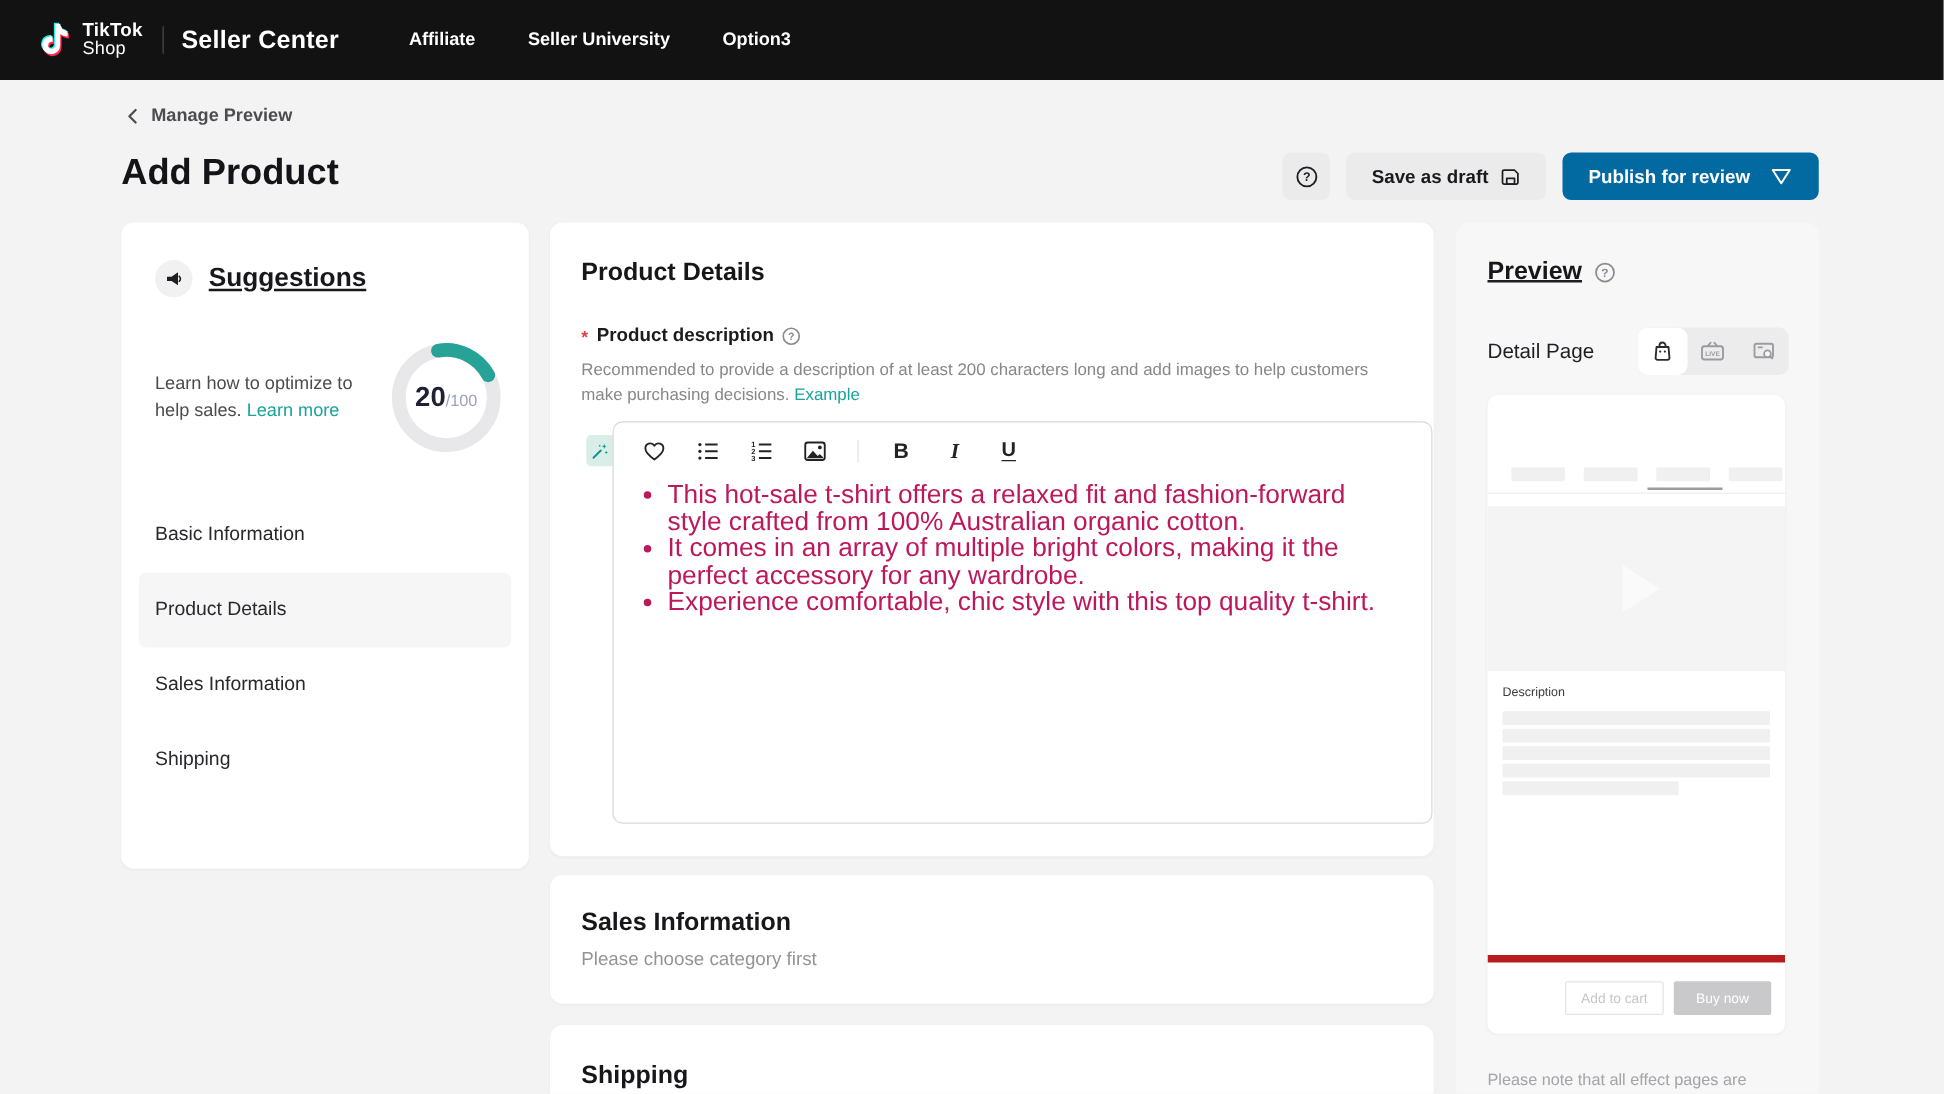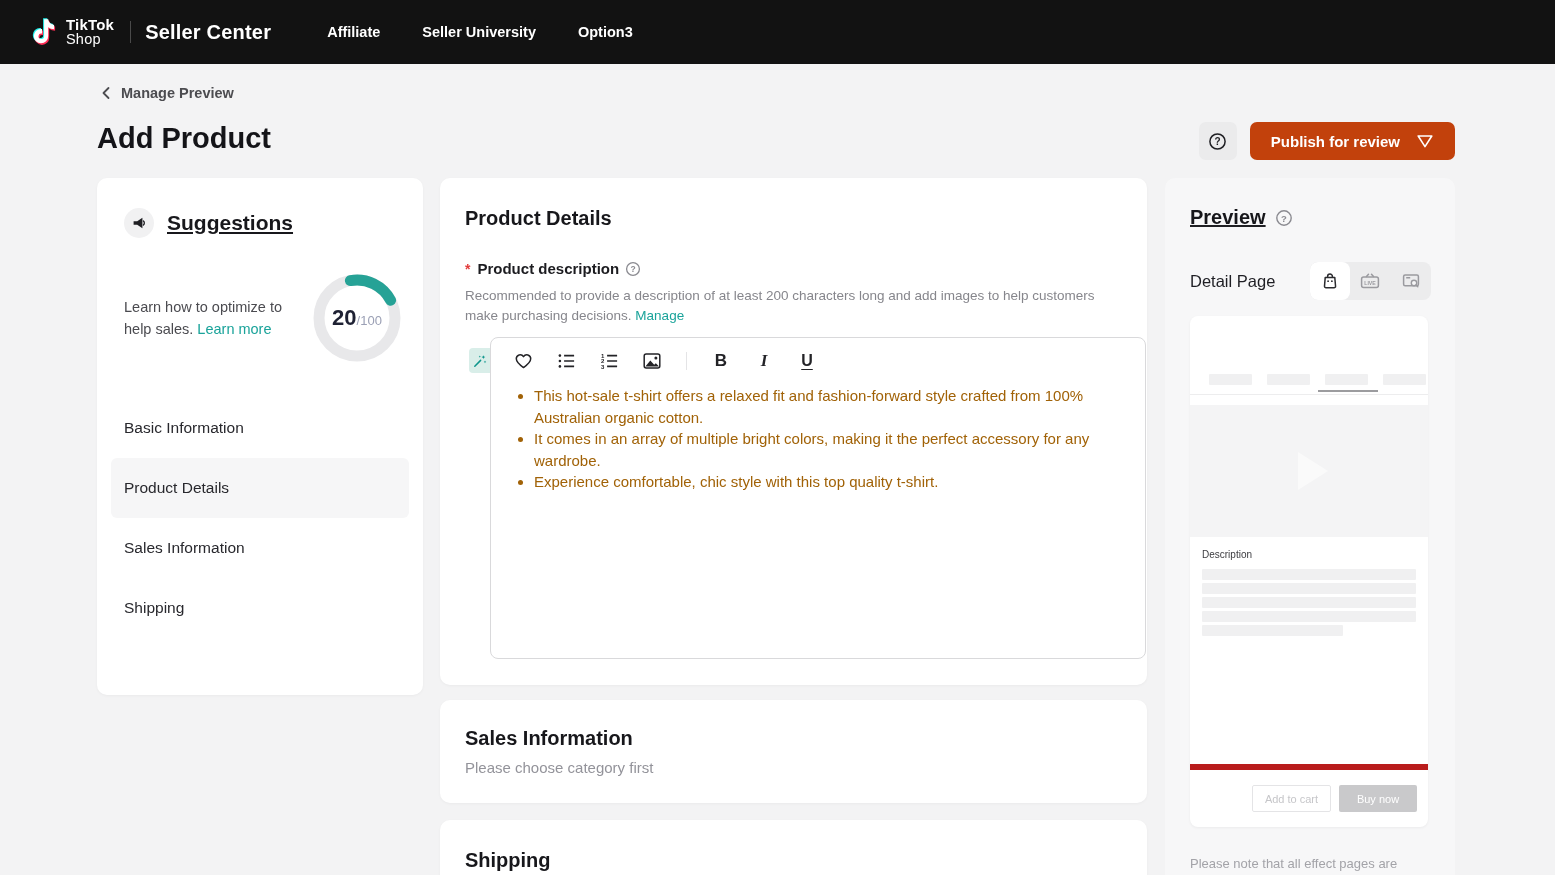--- a/index.html
+++ b/index.html
@@ -23,21 +23,21 @@
   .header-nav{display:flex;align-items:center;margin-left:56px;gap:42px;}
   .header-nav .nav-item{color:#fff;font-size:14.5px;font-weight:700;cursor:pointer;}
 
   
   .breadcrumb{position:absolute;left:100px;top:85px;display:flex;align-items:center;gap:8px;color:#4c4c50;font-size:14.5px;font-weight:600;cursor:pointer;}
   .page-title{position:absolute;left:97px;top:122px;font-size:29px;font-weight:700;color:#141418;}
   .page-actions{position:absolute;top:122px;right:100px;display:flex;align-items:center;gap:13px;}
   .btn{display:flex;align-items:center;justify-content:center;gap:9px;height:38px;border-radius:7px;font-size:15px;font-weight:600;cursor:pointer;border:none;font-family:inherit;}
   .btn-help{width:38px;background:#ebebec;}
   .btn-secondary{background:#ebebec;color:#1a1a1e;padding:0 20px;}
-  .btn-primary{background:#c2410c;color:#fff;padding:0 21px;gap:16px;}
+  .btn-primary{background:#0369a1;color:#fff;padding:0 21px;gap:16px;}
 
   
   .card{position:absolute;background:#fff;border-radius:10px;box-shadow:0 1px 3px rgba(0,0,0,.04);}
 
   
   .sidebar{left:97px;top:178px;width:326px;height:517px;padding:30px 0 0;}
   .sug-head{display:flex;align-items:center;gap:13px;padding:0 27px;}
   .sug-icon-circle{width:30px;height:30px;border-radius:50%;background:#f1f1f2;display:flex;align-items:center;justify-content:center;}
   .sug-title{font-size:21px;font-weight:600;color:#18181c;text-decoration:underline;}
   .sug-body{display:flex;align-items:center;justify-content:space-between;margin:36px 22px 0 27px;}
@@ -61,21 +61,21 @@
   .hint .link{color:#1aa39a;cursor:pointer;}
   .editor-wrap{position:relative;margin-top:12px;margin-left:25px;width:656px;}
   .ai-btn{position:absolute;left:-21px;top:11px;width:22px;height:25px;background:#d9eee9;border-radius:4px 0 0 4px;display:flex;align-items:center;justify-content:center;cursor:pointer;}
   .editor{position:relative;background:#fff;border:1px solid #d9d9db;border-radius:8px;height:322px;overflow:hidden;}
   .toolbar{display:flex;align-items:center;gap:21px;padding:12px 21px 6px;}
   .tbtn{width:22px;height:22px;display:flex;align-items:center;justify-content:center;cursor:pointer;color:#232327;}
   .tb-b{font-size:17px;font-weight:800;}
   .tb-i{font-size:17px;font-style:italic;font-family:"Liberation Serif",serif;font-weight:600;}
   .tb-u{font-size:16px;font-weight:600;text-decoration:underline;text-underline-offset:3px;}
   .tb-divider{width:1px;height:18px;background:#e4e4e6;margin:0 2px;}
-  .editor-content{padding:7px 25px 0 24px;font-size:15px;line-height:21.5px;color:#a16207;cursor:text;height:250px;}
+  .editor-content{padding:7px 25px 0 24px;font-size:21px;line-height:21.5px;color:#be185d;cursor:text;height:250px;}
   .editor-content ul{padding-left:19px;}
   .editor-content li{margin-bottom:0;}
 
   .sales-card{left:440px;top:700px;width:707px;height:103px;padding:27px 25px 0;}
   .sales-hint{margin-top:9px;font-size:15px;color:#93939a;}
   .ship-card{left:440px;top:820px;width:707px;height:160px;padding:29px 25px 0;}
 
   
   .preview{left:1165px;top:178px;width:290px;height:760px;background:#f7f7f8;border-radius:10px;box-shadow:none;padding:28px 24px 0 25px;}
   .prev-head{display:flex;align-items:center;gap:9px;text-decoration:underline;}
@@ -145,20 +145,29 @@
 
 <div class="page-actions">
   <button class="btn btn-help">
     <span>
       <svg width="19" height="19" viewBox="0 0 19 19">
           <circle cx="9.5" cy="9.5" r="7.6" fill="none" stroke="#1f1f23" stroke-width="1.5"></circle>
           <text x="9.5" y="13.1" text-anchor="middle" font-size="10" font-weight="700" fill="#1f1f23" font-family="Liberation Sans, sans-serif">?</text>
         </svg>
     </span>
   </button>
+  <button class="btn btn-secondary">
+    <span>Save as draft</span>
+    <span>
+      <svg width="17" height="17" viewBox="0 0 17 17">
+          <path d="M3.2 3 h8.3 l2.8 2.8 V 13 a1.2 1.2 0 0 1 -1.2 1.2 H 3.2 A1.2 1.2 0 0 1 2 13 V 4.2 A1.2 1.2 0 0 1 3.2 3 z" fill="none" stroke="#1f1f23" stroke-width="1.4" stroke-linejoin="round"></path>
+          <path d="M5.4 9.6 h6.2 v4.6 H5.4 z" fill="none" stroke="#1f1f23" stroke-width="1.4" stroke-linejoin="round"></path>
+        </svg>
+    </span>
+  </button>
   <button class="btn btn-primary">
     <span>Publish for review</span>
     <span>
       <svg width="18" height="16" viewBox="0 0 18 16">
           <path d="M2.2 3 h13.6 L9 13.6 z" fill="none" stroke="#ffffff" stroke-width="1.6" stroke-linejoin="round"></path>
         </svg>
     </span>
   </button>
 </div>
 
@@ -203,21 +212,21 @@
     <span class="field-label">Product description</span>
     <span>
       <svg width="16" height="16" viewBox="0 0 16 16">
           <circle cx="8" cy="8" r="6.4" fill="none" stroke="#8a8a90" stroke-width="1.3"></circle>
           <text x="8" y="11.2" text-anchor="middle" font-size="8.5" font-weight="700" fill="#8a8a90" font-family="Liberation Sans, sans-serif">?</text>
         </svg>
     </span>
   </div>
   <p class="hint">
     <span>Recommended to provide a description of at least 200 characters long and add images to help customers make purchasing decisions.</span>
-    <span class="link">Manage</span>
+    <span class="link">Example</span>
   </p>
   <div class="editor-wrap">
     <div class="ai-btn">
       <span>
         <svg width="14" height="14" viewBox="0 0 14 14">
             <line x1="1.8" y1="12.2" x2="7.6" y2="6.4" stroke="#0e968c" stroke-width="1.5" stroke-linecap="round"></line>
             <path d="M10.4 1.2 l.55 1.35 1.35.55 -1.35.55 -.55 1.35 -.55 -1.35 -1.35 -.55 1.35 -.55 z" fill="#0e968c"></path>
             <path d="M12 6.6 l.4.95.95.4 -.95.4 -.4.95 -.4 -.95 -.95 -.4.95 -.4 z" fill="#0e968c"></path>
             <path d="M6.8 1.6 l.3.75.75.3 -.75.3 -.3.75 -.3 -.75 -.75 -.3.75 -.3 z" fill="#0e968c"></path>
           </svg>

